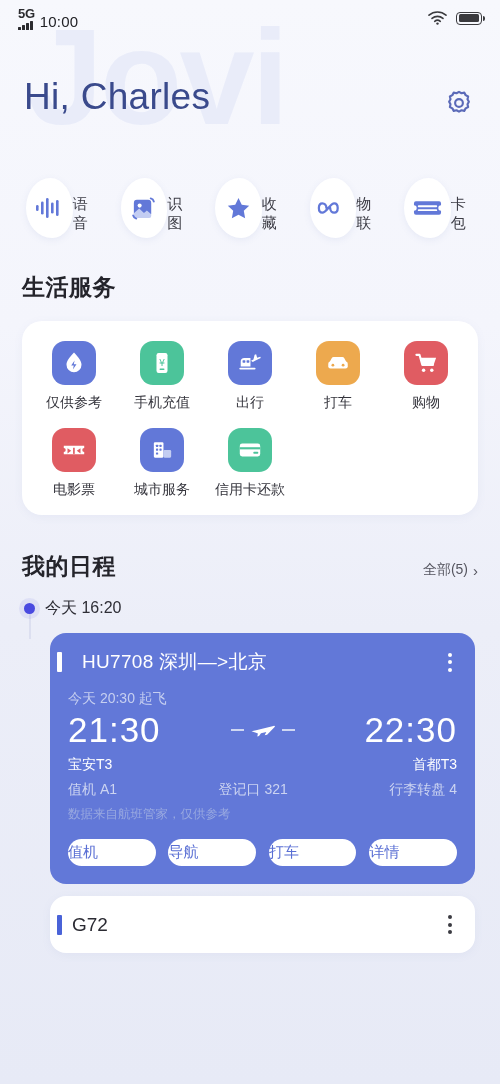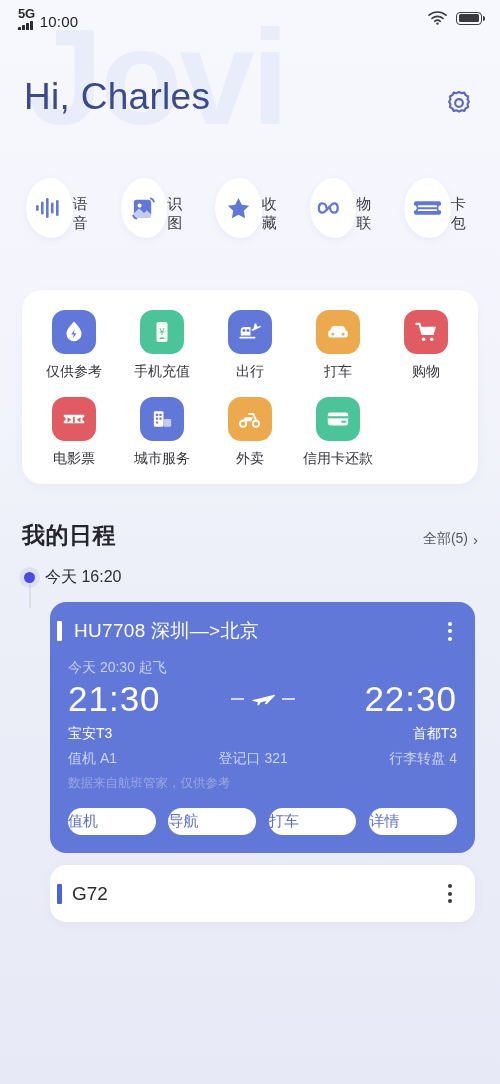--- a/index.html
+++ b/index.html
@@ -63,21 +63,21 @@
   .timeline{ position:relative; margin-top:16px; padding-left:24px; }
   .tl-line{ position:absolute; left:29px; top:12px; bottom:-20px; width:2px; background:#dcdff0; }
   .tl-row{ display:flex; align-items:center; gap:10px; position:relative; z-index:2; }
   .dot{ width:11px; height:11px; border-radius:50%; background:#4a4ae0; box-shadow:0 0 0 5px rgba(100,100,230,.10); }
   .tl-time{ font-size:16px; color:#2e2e36; }
 
   
   .cards{ padding:14px 25px 0 50px; }
   .flight{ background:#6278d8; border-radius:16px; padding:16px 18px 18px; color:#fff; position:relative; }
   .f-top{ display:flex; align-items:center; justify-content:space-between; }
-  .f-title-wrap{ display:flex; align-items:center; gap:12px; }
+  .f-title-wrap{ display:flex; align-items:center; gap:20px; }
   .accent{ width:5px; height:20px; background:#fff; border-radius:1px; margin-left:-11px; }
   .f-title{ font-size:19px; font-weight:500; letter-spacing:0.3px; }
   .kebab{ display:flex; flex-direction:column; gap:3.5px; padding:3px 5px; }
   .kebab i{ width:4px; height:4px; border-radius:50%; background:#fff; display:block; }
   .f-sub{ margin-top:15px; font-size:14px; color:#c6cff0; }
   .f-times{ display:flex; align-items:center; justify-content:space-between; margin-top:2px; }
   .f-time{ font-size:35px; font-weight:300; letter-spacing:1px; }
   .f-plane{ display:flex; align-items:center; gap:6px; color:#dfe5f8; }
   .dash{ width:13px; height:1.6px; background:#cfd7f2; display:block; }
   .f-ports{ display:flex; justify-content:space-between; margin-top:6px; font-size:14px; }
@@ -187,20 +187,21 @@
         <path d="M3 4h24a2 2 0 0 1 2 2v2.2a2.8 2.8 0 0 0 0 5.6V16a2 2 0 0 1-2 2H3a2 2 0 0 1-2-2v-2.2a2.8 2.8 0 0 0 0-5.6V6a2 2 0 0 1 2-2z" fill="#6278d8"></path>
         <rect x="5" y="8.2" width="20" height="1.9" rx="0.9" fill="#fff"></rect>
         <rect x="5" y="12.2" width="20" height="1.9" rx="0.9" fill="#fff"></rect>
       </svg>
     </span>
     <span class="qa-label">卡包</span>
   </div>
 </div>
 
 <div class="services-wrap">
+  <div class="sec-title">生活服务</div>
 
   <div class="svc-card">
 
     <div class="svc-row">
 
       <div class="svc">
         <span class="tile" style="background:#6278d8">
           <svg width="24" height="26" viewBox="0 0 24 26">
             <path d="M12 2.5c4.5 5 7.5 8.4 7.5 12.3A7.5 7.5 0 0 1 4.5 14.8C4.5 10.9 7.5 7.5 12 2.5z" fill="#fff"></path>
             <path d="M12.6 10.4l-3.4 5h2.6l-.9 4 3.6-5.2h-2.7z" fill="#6278d8"></path>
@@ -282,31 +283,20 @@
               <rect x="9.8" y="6.5" width="2.3" height="2.3" rx="0.5"></rect>
               <rect x="6.2" y="10.5" width="2.3" height="2.3" rx="0.5"></rect>
               <rect x="9.8" y="10.5" width="2.3" height="2.3" rx="0.5"></rect>
               <rect x="6.2" y="14.5" width="2.3" height="2.3" rx="0.5"></rect>
             </g>
           </svg>
         </span>
         <span class="svc-label">城市服务</span>
       </div>
 
-      <div class="svc">
-        <span class="tile" style="background:#eda94e">
-          <svg width="26" height="23" viewBox="0 0 28 23">
-            <path d="M13 5.5h4.6l3.4 8" stroke="#fff" stroke-width="2.1" fill="none" stroke-linecap="round" stroke-linejoin="round"></path>
-            <path d="M7.5 13.5h7.8l2-4.4H9.5a2 2 0 0 0-2 2z" fill="#fff"></path>
-            <circle cx="6.5" cy="16" r="3.4" fill="none" stroke="#fff" stroke-width="2.1"></circle>
-            <circle cx="20.5" cy="16" r="3.4" fill="none" stroke="#fff" stroke-width="2.1"></circle>
-          </svg>
-        </span>
-        <span class="svc-label">外卖</span>
-      </div>
 
       <div class="svc">
         <span class="tile" style="background:#4cc49a">
           <svg width="26" height="20" viewBox="0 0 28 20">
             <rect x="3" y="3" width="22" height="14" rx="2.6" fill="#fff"></rect>
             <rect x="3" y="7" width="22" height="2.3" fill="#4cc49a"></rect>
             <rect x="17.5" y="12" width="5.5" height="2" rx="1" fill="#4cc49a"></rect>
           </svg>
         </span>
         <span class="svc-label">信用卡还款</span>

